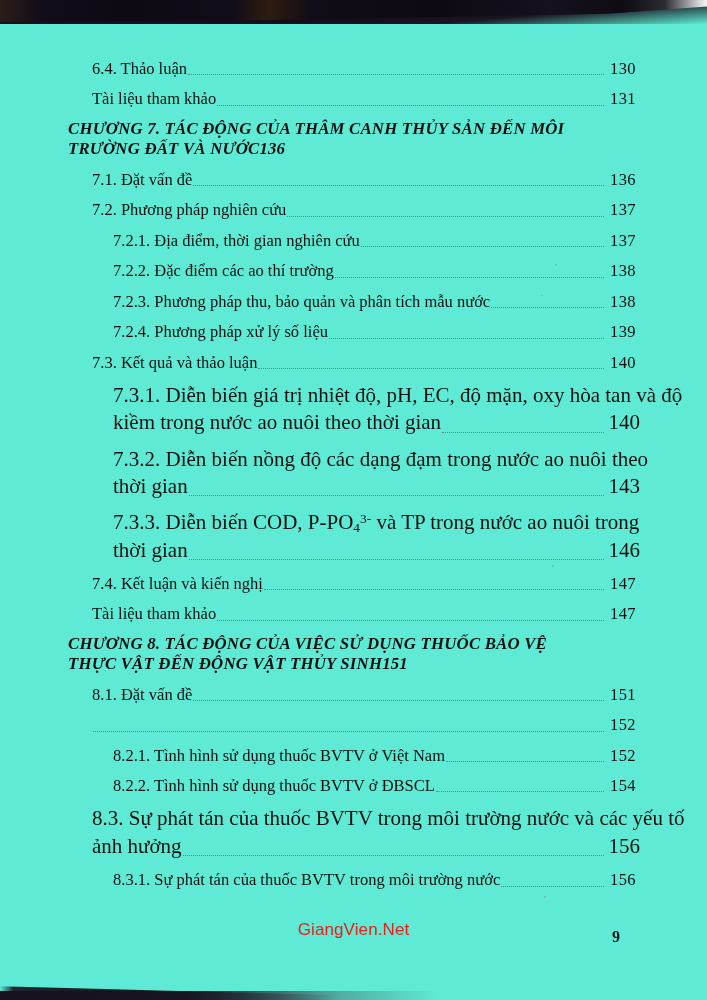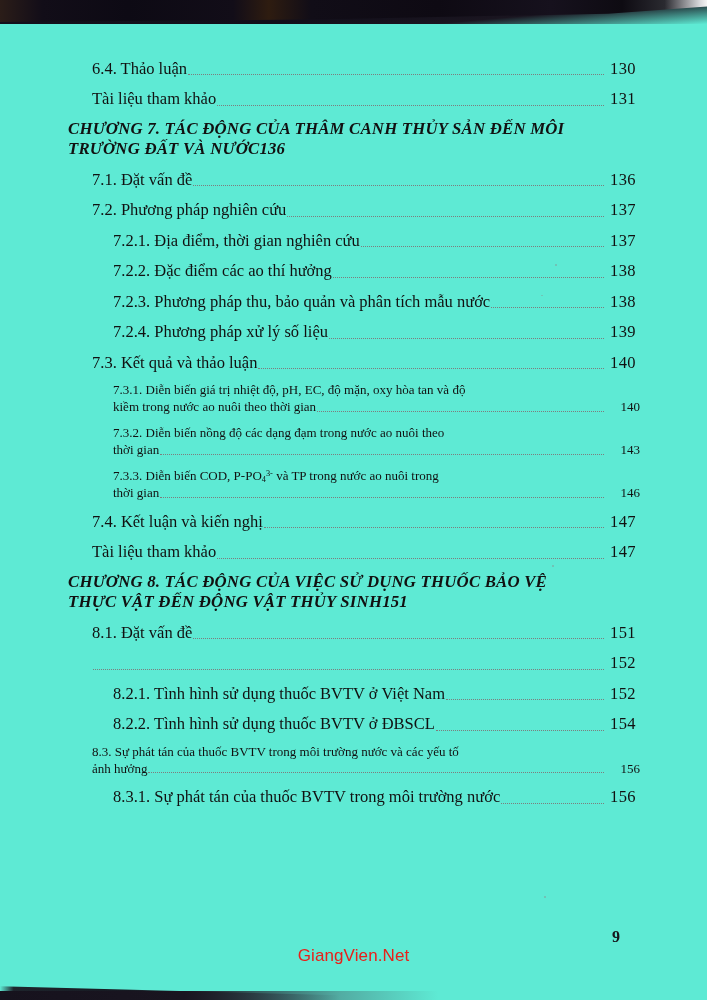--- a/index.html
+++ b/index.html
@@ -103,21 +103,21 @@
     letter-spacing: .2px;
     margin-bottom: 10px;
     margin-top: 2px;
   }
   .chap .line1 { display: block; white-space: pre; }
   .chap .line2 { display: flex; align-items: flex-end; }
   .chap .leader { border-bottom: 2.2px dotted #1a1a1a; margin-bottom: 5px; }
   .chap .pg { font-weight: bold; }
 
   
-  .wrap2 { margin-bottom: 9px; font-size: 13px; line-height: 1.30; }
+  .wrap2 { margin-bottom: 9px; font-size: 21px; line-height: 1.30; }
   .wrap2 .l1 { display: block; white-space: pre; }
   .wrap2 .l2 { display: flex; align-items: flex-end; }
   .wrap2 .leader {
     flex: 1 1 auto;
     margin: 0 2px 4px 1px;
     border-bottom: 1.6px dotted #7d7d7d;
     height: 1px;
   }
   .wrap2 .pg { flex: 0 0 auto; text-align: right; min-width: 34px; }
 
@@ -130,21 +130,21 @@
     left: 612px;
     top: 928px;
     font-size: 16px;
     font-weight: bold;
     font-family: "Liberation Serif", "DejaVu Serif", serif;
     color: #16161c;
   }
   .watermark {
     position: absolute;
     left: 0; right: 0;
-    top: 946px;
+    top: 920px;
     text-align: center;
     font-family: "Liberation Sans", "DejaVu Sans", sans-serif;
     font-size: 17px;
     color: #e8201a;
     letter-spacing: .1px;
   }
   .speck {
     position: absolute;
     background: #8d8d8d;
     border-radius: 50%;
@@ -193,21 +193,21 @@
       <span class="pg">137</span>
     </div>
 
     <div class="row lvl-2">
       <span class="txt">7.2.1. Địa điểm, thời gian nghiên cứu</span>
       <span class="leader"></span>
       <span class="pg">137</span>
     </div>
 
     <div class="row lvl-2">
-      <span class="txt">7.2.2. Đặc điểm các ao thí hưởng</span>
+      <span class="txt">7.2.2. Đặc điểm các ao thí trường</span>
       <span class="leader"></span>
       <span class="pg">138</span>
     </div>
 
     <div class="row lvl-2">
       <span class="txt">7.2.3. Phương pháp thu, bảo quản và phân tích mẫu nước</span>
       <span class="leader"></span>
       <span class="pg">138</span>
     </div>
 

